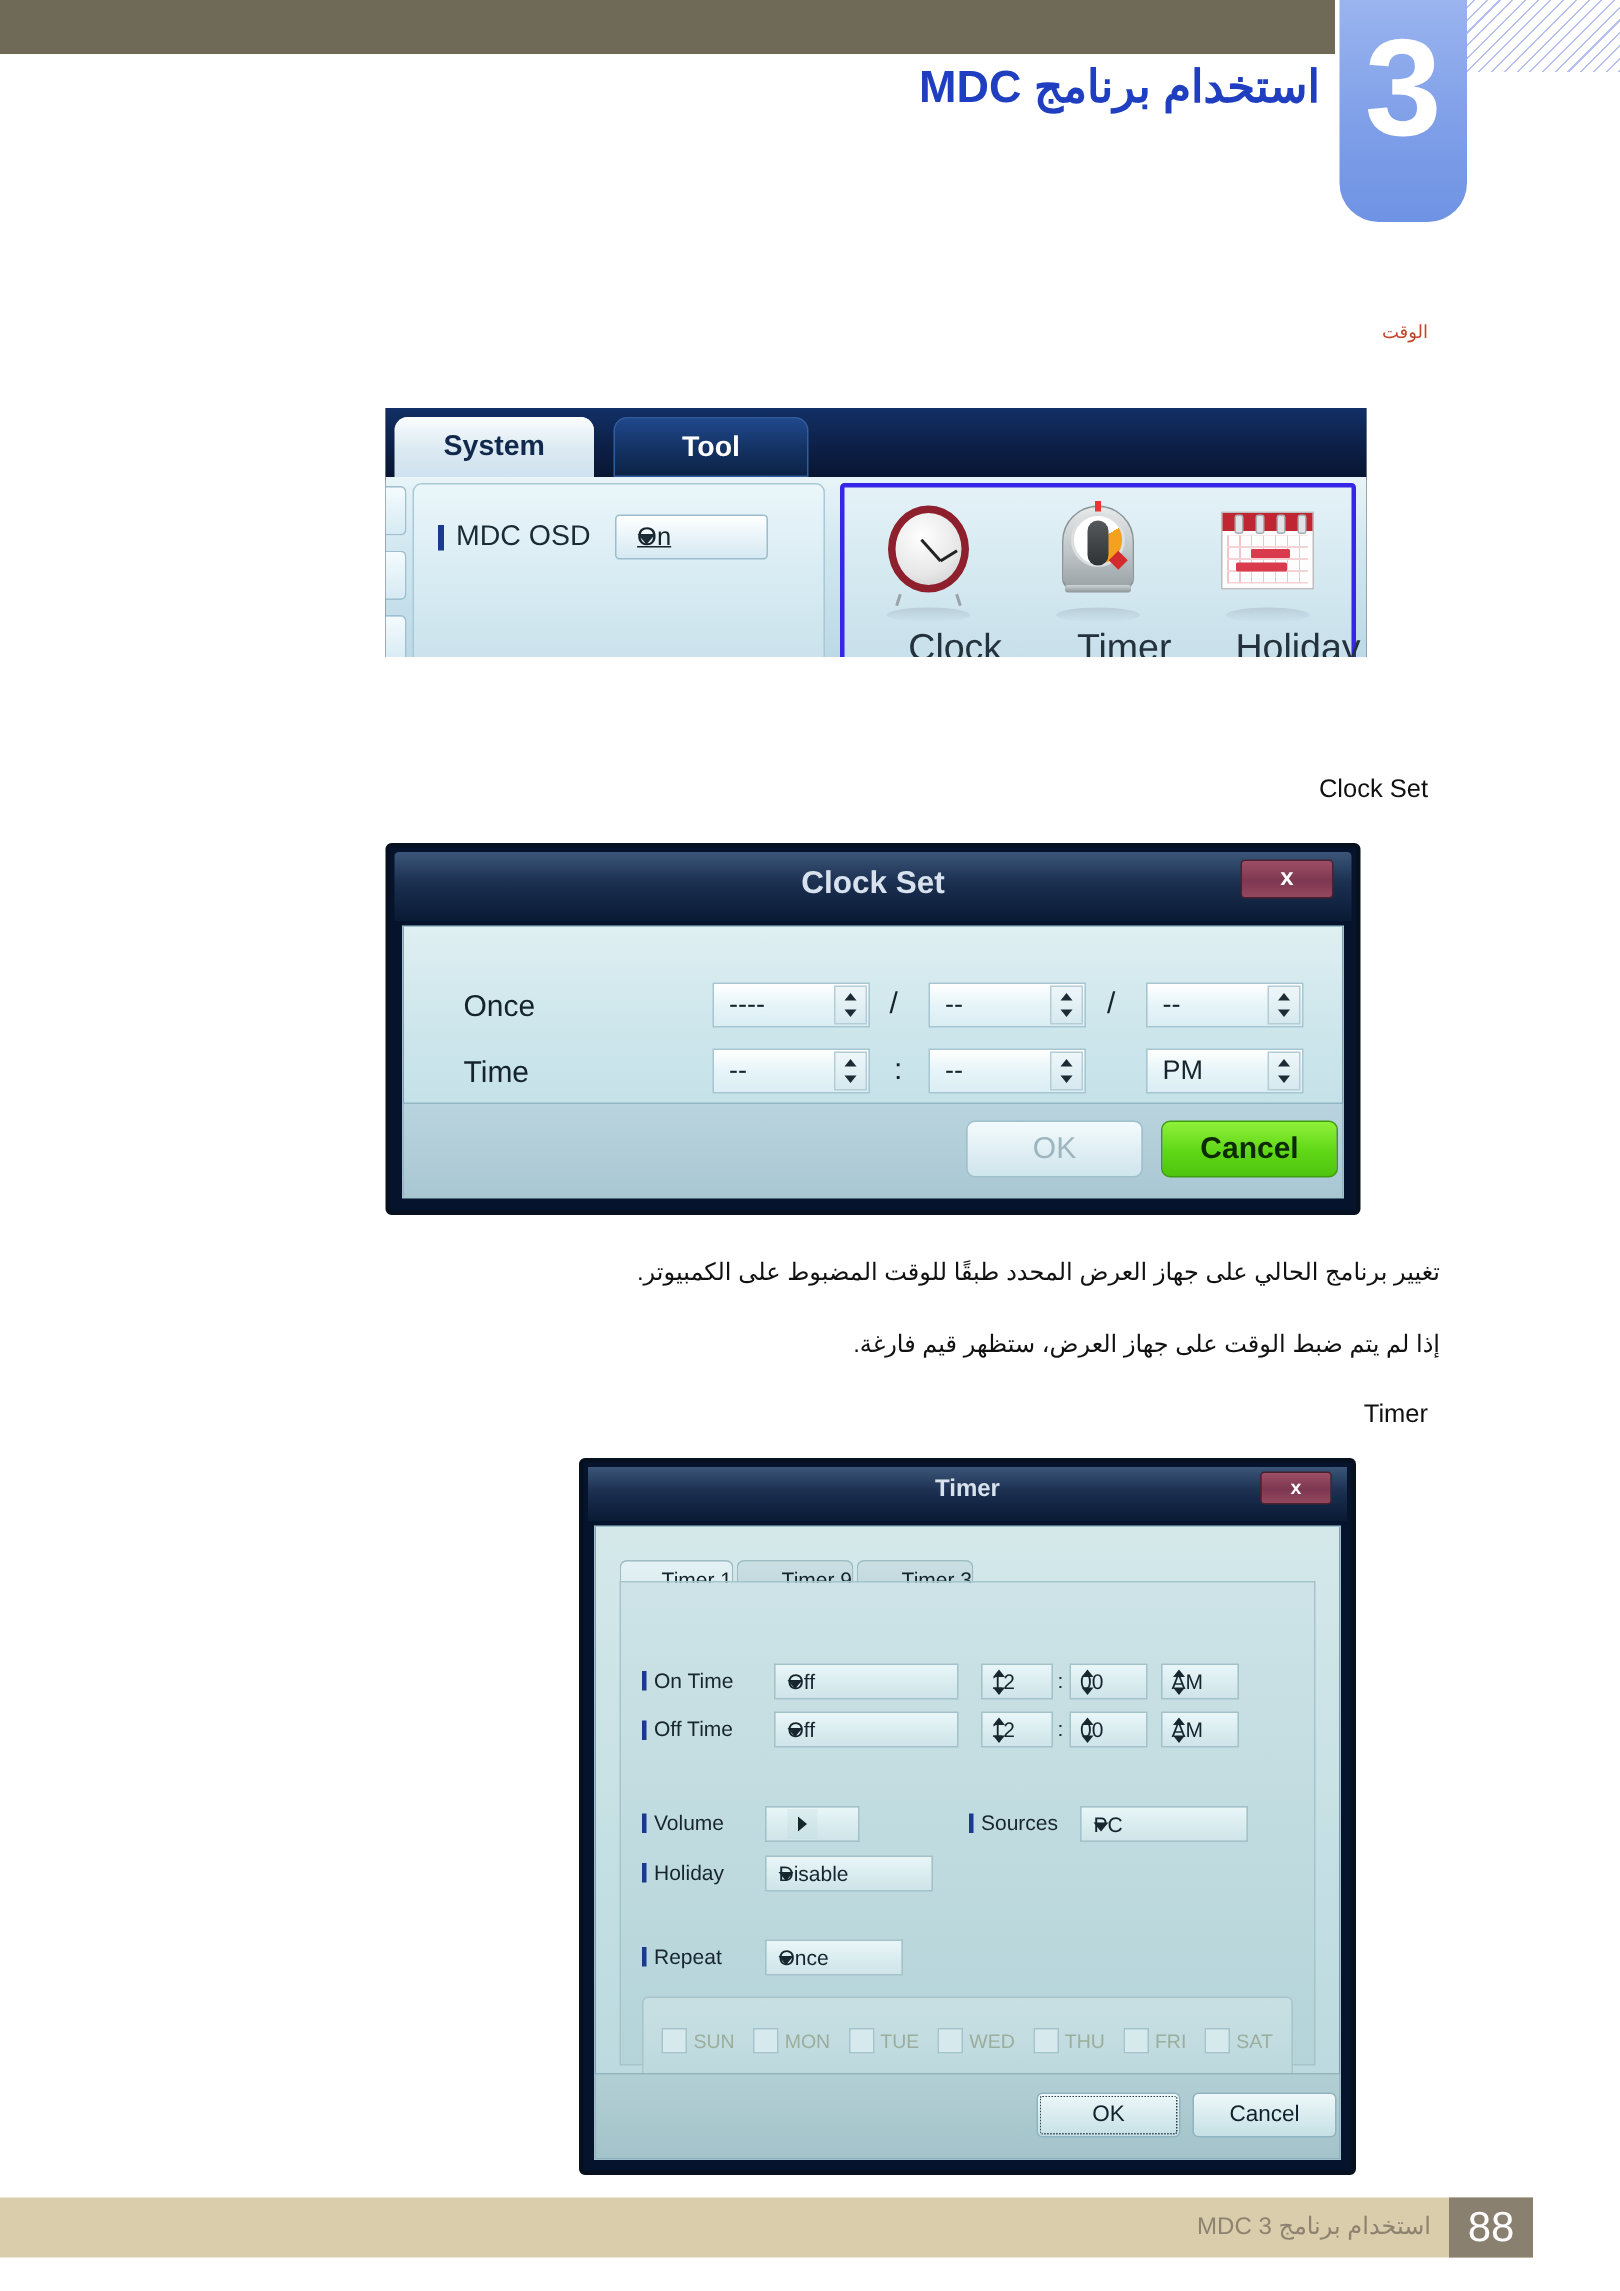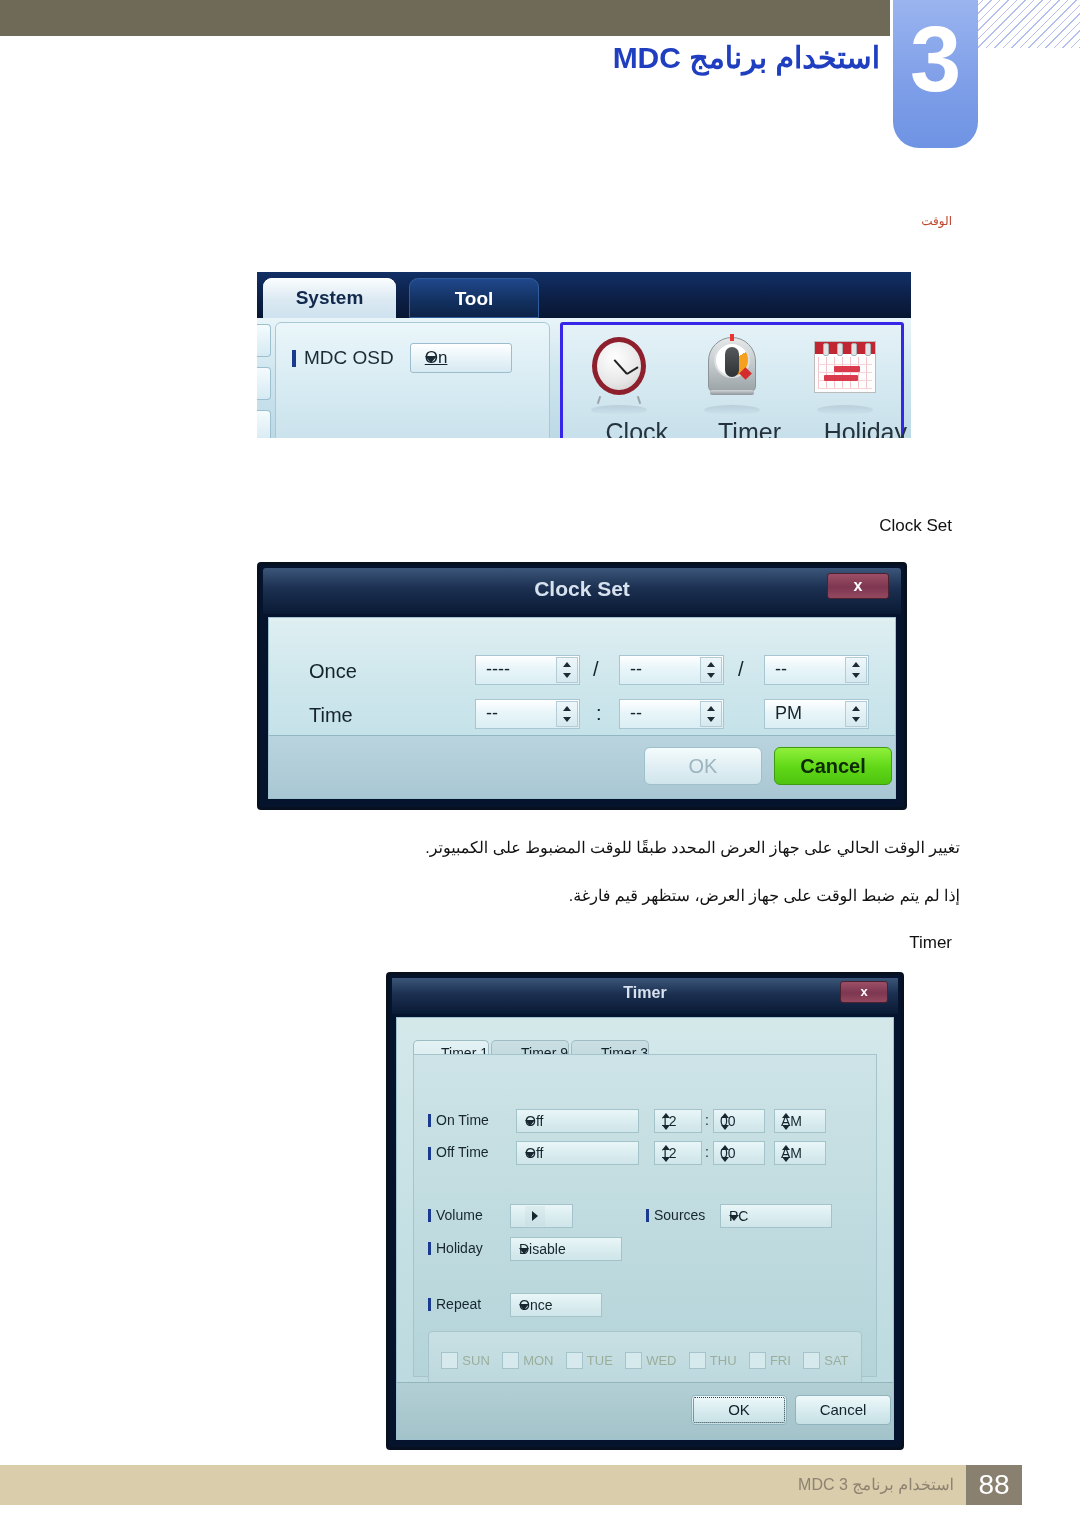--- a/index.html
+++ b/index.html
@@ -499,21 +499,21 @@
       <span class="btns"></span>
     </div>
 
     <div class="dlg-foot">
       <div class="btn-ok" style="left:375px;top:11px;width:118px;">OK</div>
       <div class="btn-cancel" style="left:505px;top:11px;width:118px;">Cancel</div>
     </div>
   </div>
 </div>
 
-<div class="para" style="top:838px;">تغيير الوقت الحالي على جهاز العرض المحدد طبقًا للوقت المضبوط على الكمبيوتر.</div>
+<div class="para" style="top:838px;">تغيير برنامج الحالي على جهاز العرض المحدد طبقًا للوقت المضبوط على الكمبيوتر.</div>
 <div class="para" style="top:886px;">إذا لم يتم ضبط الوقت على جهاز العرض، ستظهر قيم فارغة.</div>
 
 <div class="cap-timer">Timer</div>
 
 <div class="dlg-timer">
   <div class="t-tbar">
     <div class="t-title">Timer</div>
     <div class="t-x">x</div>
   </div>
   <div class="t-body">

